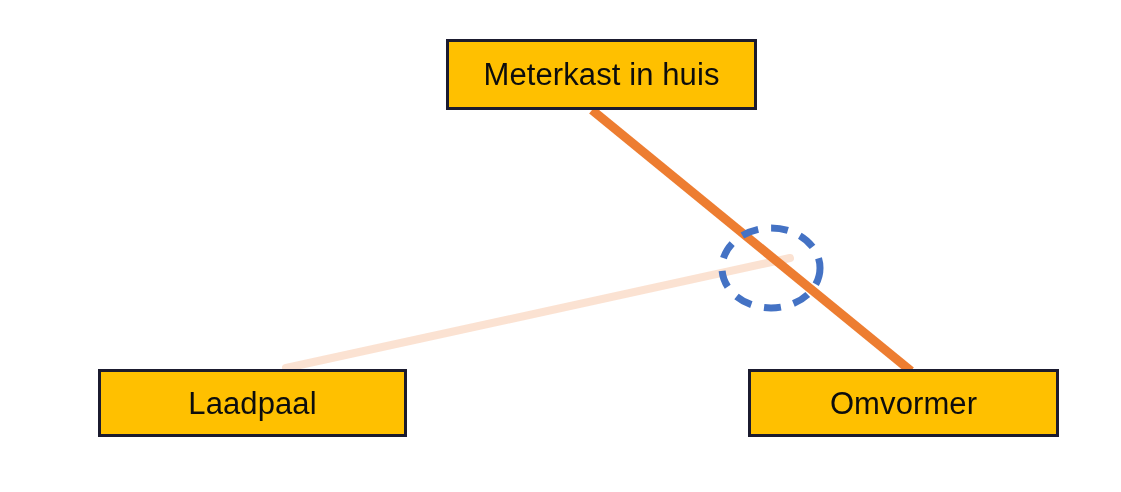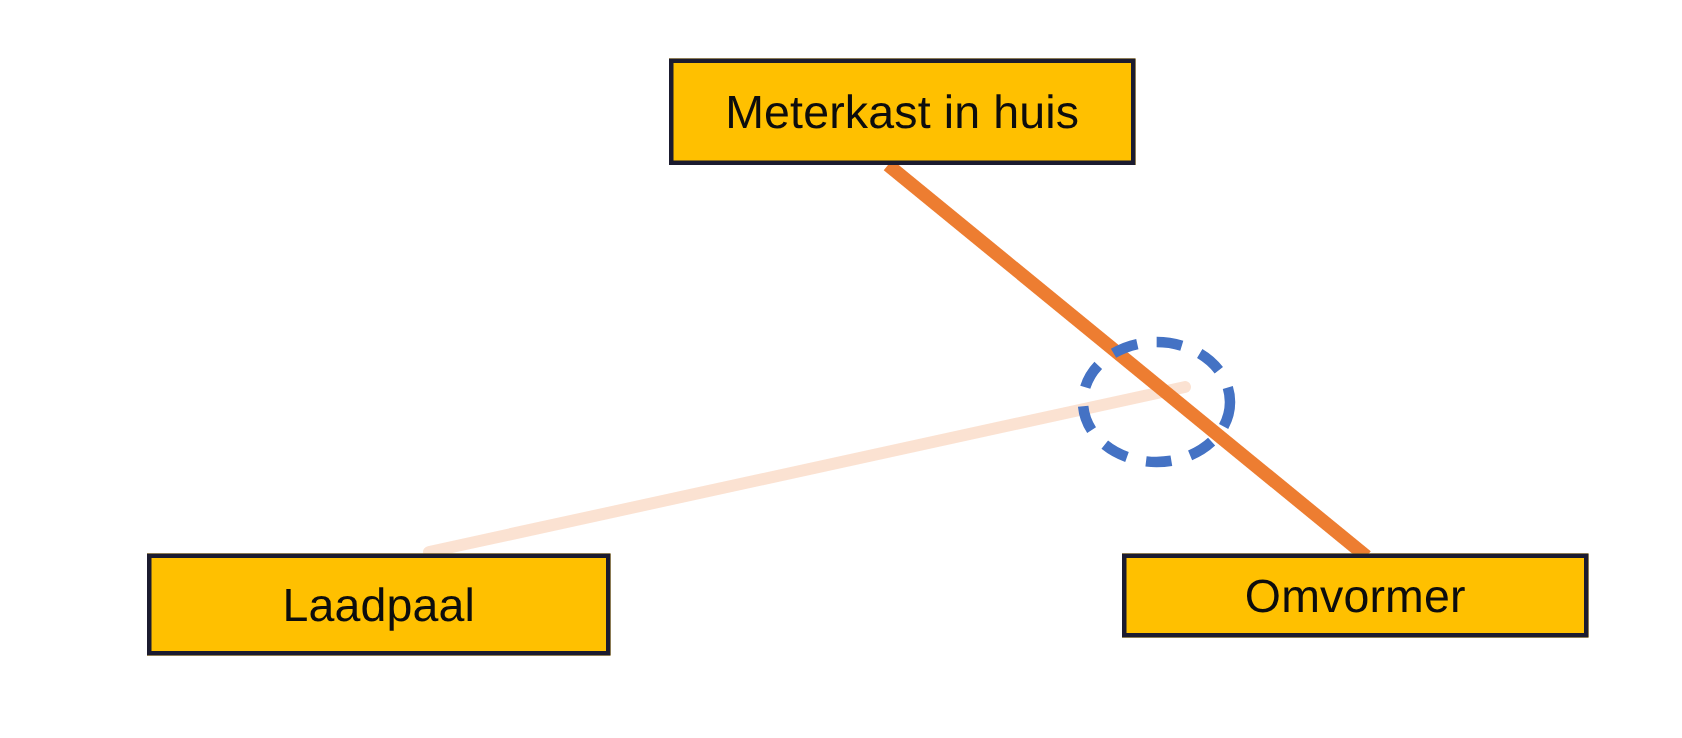--- a/index.html
+++ b/index.html
@@ -50,21 +50,21 @@
   #node-laadpaal {
     left: 98px;
     top: 369px;
     width: 309px;
     height: 68px;
   }
   #node-omvormer {
     left: 748px;
     top: 369px;
     width: 311px;
-    height: 56px;
+    height: 68px;
   }
   .node-label {
     display: block;
   }
 </style>
 </head>
 <body>
 
 <div id="canvas">
 

